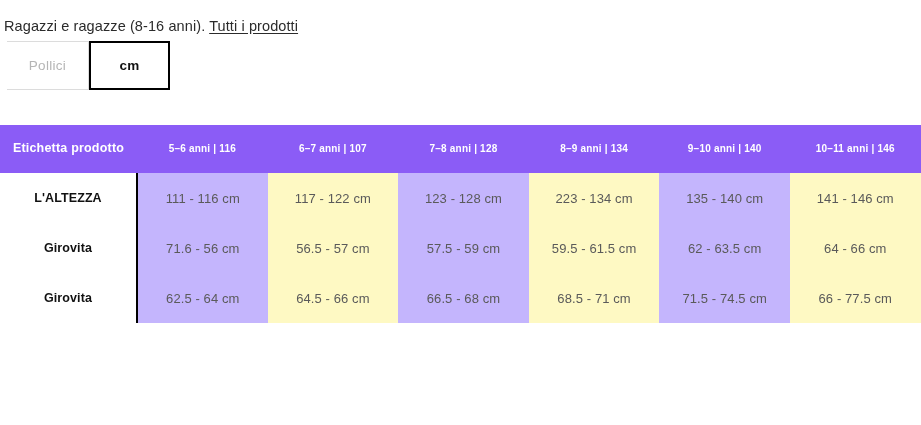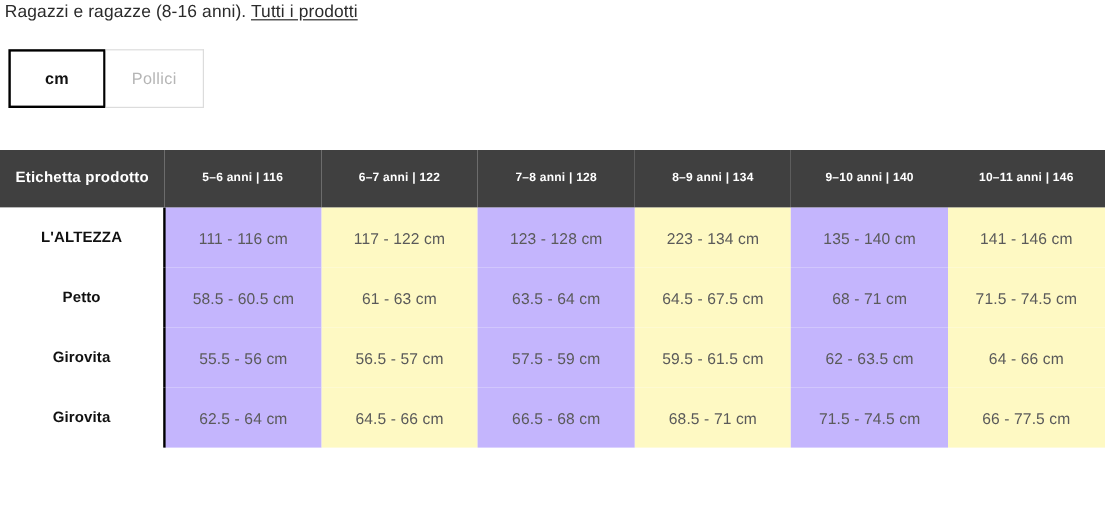--- a/index.html
+++ b/index.html
@@ -18,21 +18,21 @@
     position: relative;
     width: 921px;
     height: 425px;
     background: #ffffff;
   }
 
   
   .intro {
     position: absolute;
     left: 4px;
-    top: 2px;
+    top: 18px;
     font-size: 14.5px;
     color: #2b2b2b;
     letter-spacing: 0.1px;
     white-space: nowrap;
   }
   .intro-link {
     color: #2b2b2b;
     text-decoration: underline;
     text-underline-offset: 2px;
     cursor: pointer;
@@ -83,21 +83,21 @@
     border-collapse: collapse;
     table-layout: fixed;
   }
   .size-table th,
   .size-table td {
     padding: 0;
     margin: 0;
   }
 
   thead tr {
-    background: #404040;
+    background: #8b5cf6;
     height: 48px;
   }
   thead th {
     color: #ffffff;
     font-size: 10px;
     font-weight: 700;
     text-align: center;
     letter-spacing: 0.2px;
     line-height: 1.25;
     vertical-align: middle;
@@ -136,67 +136,58 @@
 <body>
 
 <div class="page">
 
   <div class="intro">
     <span>Ragazzi e ragazze (8-16 anni).</span>
     <span class="intro-link">Tutti i prodotti</span>
   </div>
 
   <div class="unit-toggle">
+    <div class="unit-btn inactive">Pollici</div>
     <div class="unit-btn active">cm</div>
-    <div class="unit-btn inactive">Pollici</div>
   </div>
 
   <table class="size-table">
     <colgroup>
       <col class="c-label">
       <col class="c-size">
         <col class="c-size">
         <col class="c-size">
       <col class="c-size">
         <col class="c-size">
         <col class="c-size">
     </colgroup>
     <thead>
       <tr>
         <th class="label-head">Etichetta prodotto</th>
         <th>5–6 anni | 116</th>
-        <th>6–7 anni | 122</th>
+        <th>6–7 anni | 107</th>
         <th>7–8 anni | 128</th>
         <th>8–9 anni | 134</th>
         <th>9–10 anni | 140</th>
         <th>10–11 anni | 146</th>
       </tr>
     </thead>
     <tbody>
       <tr>
         <td class="row-label">L'ALTEZZA</td>
         <td class="shaded">111 - 116 cm</td>
         <td>117 - 122 cm</td>
         <td class="shaded">123 - 128 cm</td>
         <td>223 - 134 cm</td>
         <td class="shaded">135 - 140 cm</td>
         <td>141 - 146 cm</td>
       </tr>
       <tr>
-        <td class="row-label">Petto</td>
-        <td class="shaded">58.5 - 60.5 cm</td>
-        <td>61 - 63 cm</td>
-        <td class="shaded">63.5 - 64 cm</td>
-        <td>64.5 - 67.5 cm</td>
-        <td class="shaded">68 - 71 cm</td>
-        <td>71.5 - 74.5 cm</td>
-      </tr>
-      <tr>
         <td class="row-label">Girovita</td>
-        <td class="shaded">55.5 - 56 cm</td>
+        <td class="shaded">71.6 - 56 cm</td>
         <td>56.5 - 57 cm</td>
         <td class="shaded">57.5 - 59 cm</td>
         <td>59.5 - 61.5 cm</td>
         <td class="shaded">62 - 63.5 cm</td>
         <td>64 - 66 cm</td>
       </tr>
       <tr>
         <td class="row-label">Girovita</td>
         <td class="shaded">62.5 - 64 cm</td>
         <td>64.5 - 66 cm</td>

